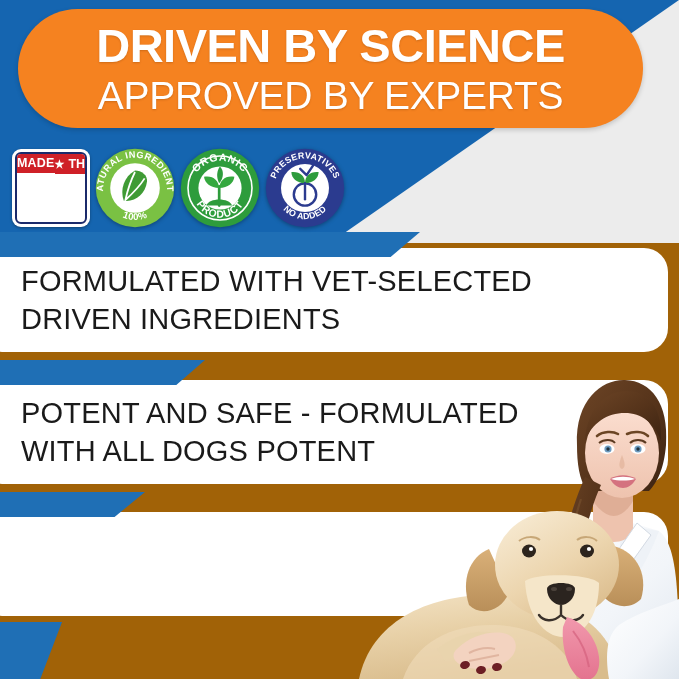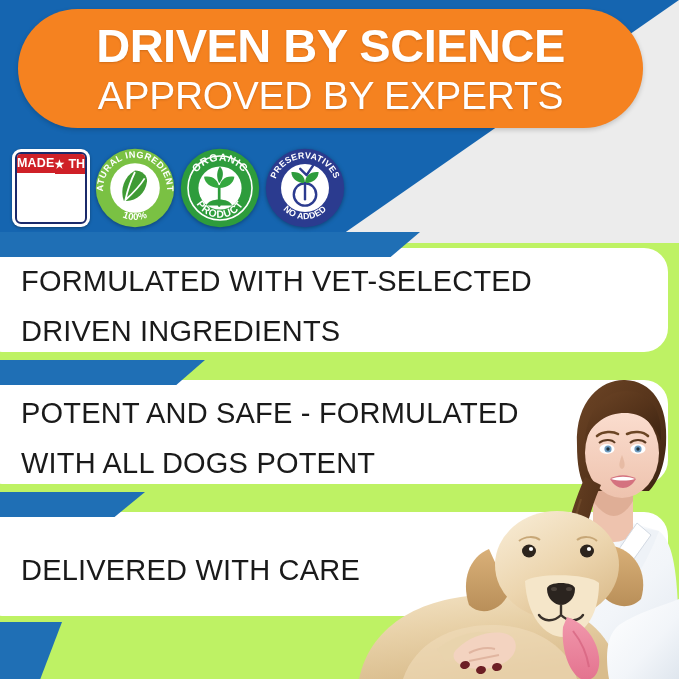--- a/index.html
+++ b/index.html
@@ -8,21 +8,21 @@
     padding: 0;
     background: #ffffff;
   }
   * { box-sizing: border-box; }
 
   .poster {
     position: relative;
     width: 679px;
     height: 679px;
     overflow: hidden;
-    background: #bef264;
+    background: #a16207;
     font-family: "Liberation Sans", sans-serif;
   }
 
   
   .header-blue {
     position: absolute;
     left: 0; top: 0;
     width: 679px;
     height: 243px;
     background: #1565b0;
@@ -182,21 +182,20 @@
   .card.c2 { top: 380px;  height: 104px; }
   .card.c3 { top: 512px;  height: 104px; }
 
   .card-line {
     font-size: 29px;
     color: #1a1a1a;
     font-weight: normal;
     letter-spacing: 0.2px;
     line-height: 38px;
     white-space: nowrap;
-    margin-top: 12px;
   }
 
   
   .photo {
     position: absolute;
     right: 0;
     bottom: 0;
     width: 360px;
     height: 330px;
     z-index: 6;
@@ -317,21 +316,20 @@
     <div class="card-line">FORMULATED WITH VET-SELECTED</div>
     <div class="card-line">DRIVEN INGREDIENTS</div>
   </div>
 
   <div class="card c2">
     <div class="card-line">POTENT AND SAFE - FORMULATED</div>
     <div class="card-line">WITH ALL DOGS POTENT</div>
   </div>
 
   <div class="card c3">
-    <div class="card-line">DELIVERED WITH CARE</div>
   </div>
 
   <div class="photo">
     <svg viewBox="0 0 360 330" preserveAspectRatio="xMaxYMax meet">
       <defs>
         <linearGradient id="coatG" x1="0" y1="0" x2="1" y2="1">
           <stop offset="0%" stop-color="#ffffff"></stop>
           <stop offset="60%" stop-color="#f2f5f9"></stop>
           <stop offset="100%" stop-color="#dfe6ee"></stop>
         </linearGradient>

